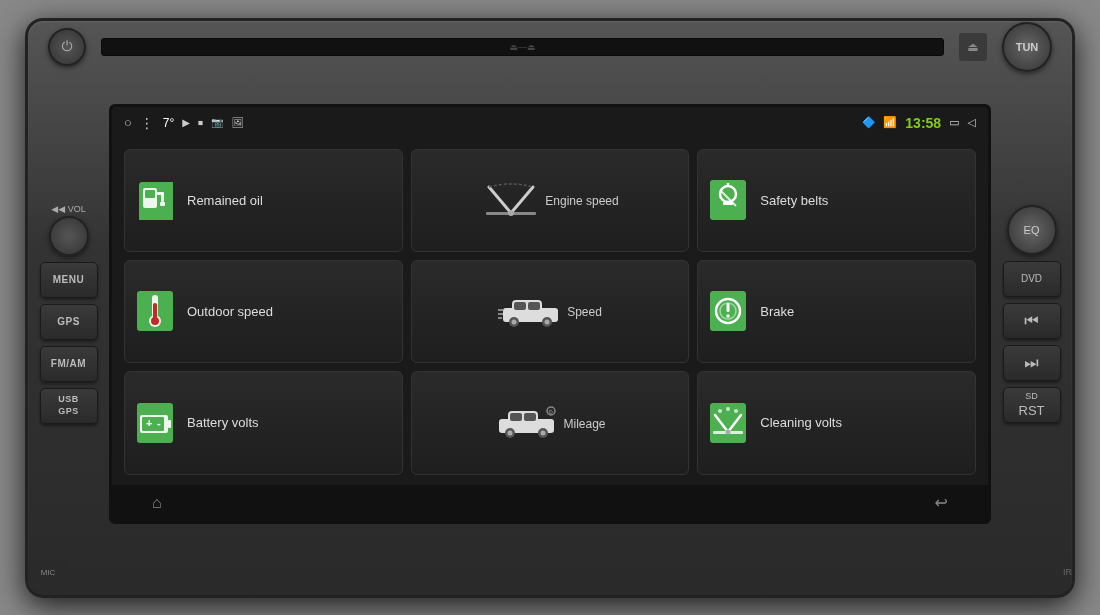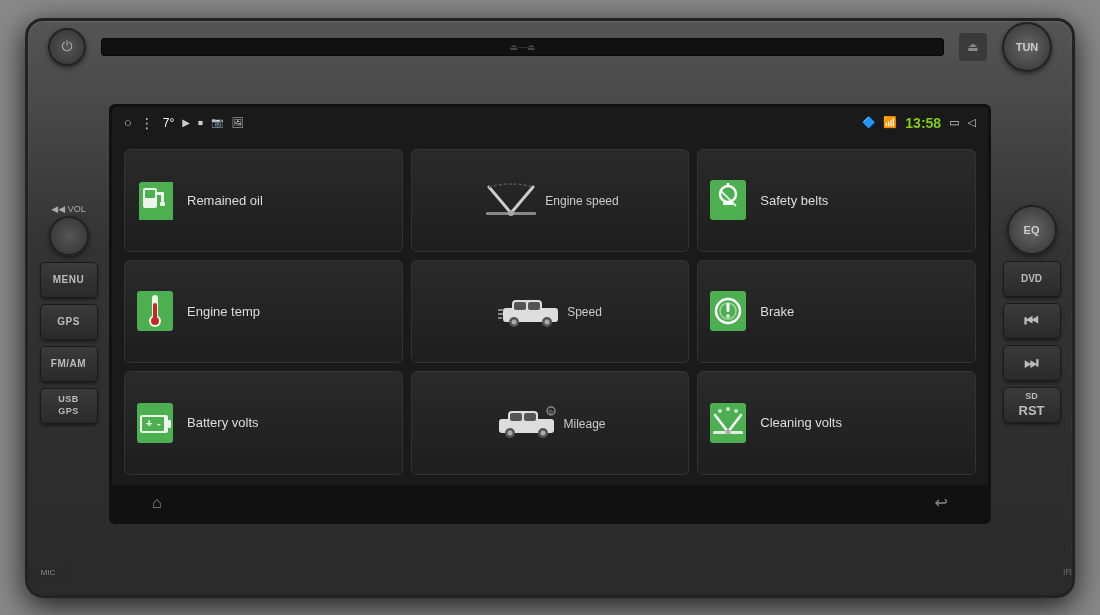--- a/index.html
+++ b/index.html
@@ -154,37 +154,37 @@
       width: 58px;
       height: 36px;
       background: linear-gradient(180deg, #3a3a3a, #2a2a2a);
       border-radius: 5px;
       border: 1px solid #1a1a1a;
       display: flex;
       align-items: center;
       justify-content: center;
       color: #bbb;
       font-size: 10px;
-      font-weight: bold;
+      font-weight: normal;
       cursor: pointer;
       box-shadow: 0 2px 3px rgba(0,0,0,0.4);
     }
 
     .eq-btn {
       width: 50px;
       height: 50px;
       border-radius: 50%;
       background: radial-gradient(circle, #666, #333);
       border: 2px solid #222;
       display: flex;
       align-items: center;
       justify-content: center;
       color: #ccc;
       font-size: 11px;
-      font-weight: bold;
+      font-weight: normal;
       cursor: pointer;
       box-shadow: 0 2px 5px rgba(0,0,0,0.5);
     }
 
     
     .screen-wrapper {
       flex: 1;
       height: 420px;
       background: #000;
       border-radius: 6px;
@@ -455,21 +455,21 @@
           <div class="tile-icon">
             <svg width="36" height="40" viewBox="0 0 36 40">
               <rect x="0" y="0" width="36" height="40" rx="3" fill="#4caf50"></rect>
 
               <rect x="15" y="4" width="6" height="22" rx="3" fill="#fff" opacity="0.9"></rect>
               <circle cx="18" cy="30" r="6" fill="#fff" opacity="0.9"></circle>
               <rect x="16" y="12" width="4" height="16" rx="2" fill="#c62828"></rect>
               <circle cx="18" cy="30" r="4" fill="#c62828"></circle>
             </svg>
           </div>
-          <span class="tile-label">Engine temp</span>
+          <span class="tile-label">Outdoor speed</span>
         </div>
 
         <div class="app-tile center-tile">
           <div>
             <svg width="65" height="35" viewBox="0 0 65 35">
 
               <rect x="5" y="16" width="55" height="14" rx="3" fill="#ddd"></rect>
 
               <rect x="14" y="8" width="30" height="12" rx="4" fill="#ddd"></rect>
 

